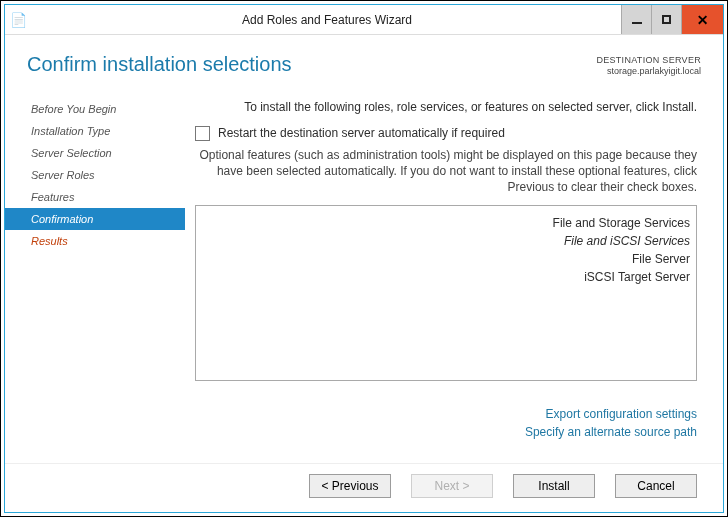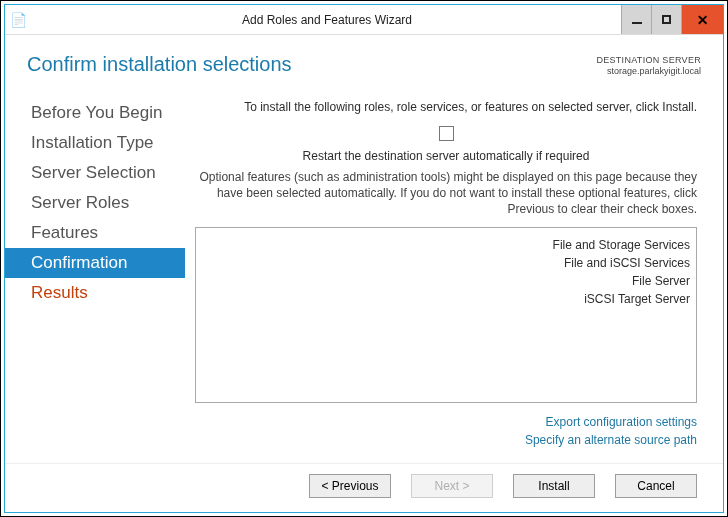--- a/index.html
+++ b/index.html
@@ -26,37 +26,37 @@
     
     .header { padding: 18px 22px 8px 22px; display: flex; align-items: flex-start; justify-content: space-between; gap: 12px; }
     .header-title { font-size: 20px; font-weight: 300; color: #1b7bab; }
     .dest { text-align: right; font-size: 9px; line-height: 1.25; color: #444; margin-top: 2px; }
     .dest-label { letter-spacing: .3px; }
     .dest-name { color: #444; }
 
     
     .body { flex: 1; display: flex; padding: 4px 0 0 0; overflow: hidden; }
     .nav { width: 180px; padding: 8px 0 0 0; }
-    .nav-item { font-size: 17px; color: #555; padding: 5px 10px 5px 26px; cursor: default; }
+    .nav-item { font-size: 11px; color: #555; padding: 5px 10px 5px 26px; cursor: default; font-style: italic; }
     .nav-item.selected { background: #1f87c7; color: #fff; }
     .nav-item.disabled { color: #c2410c; }
 
     .content { flex: 1; padding: 6px 26px 0 10px; font-size: 12px; color: #2d2d2d; display: flex; flex-direction: column; text-align: right; }
     .instr { margin: 4px 0 12px 0; }
-    .chkline { display: flex; align-items: center; gap: 8px; margin-bottom: 6px; flex-direction: column; }
+    .chkline { display: flex; align-items: center; gap: 8px; margin-bottom: 6px; }
     .chk { width: 15px; height: 15px; border: 1px solid #777; background: #fff; }
     .note { color: #444; line-height: 1.35; margin-bottom: 10px; }
 
     .selbox { border: 1px solid #a9a9a9; background: #fff; height: 176px; padding: 8px 6px; overflow: auto; }
     .sel-line { line-height: 1.5; }
     .i0 { padding-left: 6px; }
-    .i1 { padding-left: 30px; }
+    .i1 { padding-left: 30px; font-style: italic; }
     .i2 { padding-left: 54px; }
 
-    .links { margin-top: 10px; }
+    .links { margin-top: 24px; }
     .link { color: #1f77a3; font-size: 12px; cursor: pointer; line-height: 1.5; }
 
     
     .footer { padding: 10px 26px 14px 0; display: flex; gap: 20px; justify-content: flex-end; border-top: 1px solid #eee; }
     .btn { min-width: 82px; height: 24px; font-size: 12px; background: #eee; border: 1px solid #9c9c9c; display: flex; align-items: center; justify-content: center; padding: 0 10px; }
     .btn.disabled { color: #b0b0b0; border-color: #cfcfcf; background: #f3f3f3; }
   </style>
 </head>
 <body>
 

